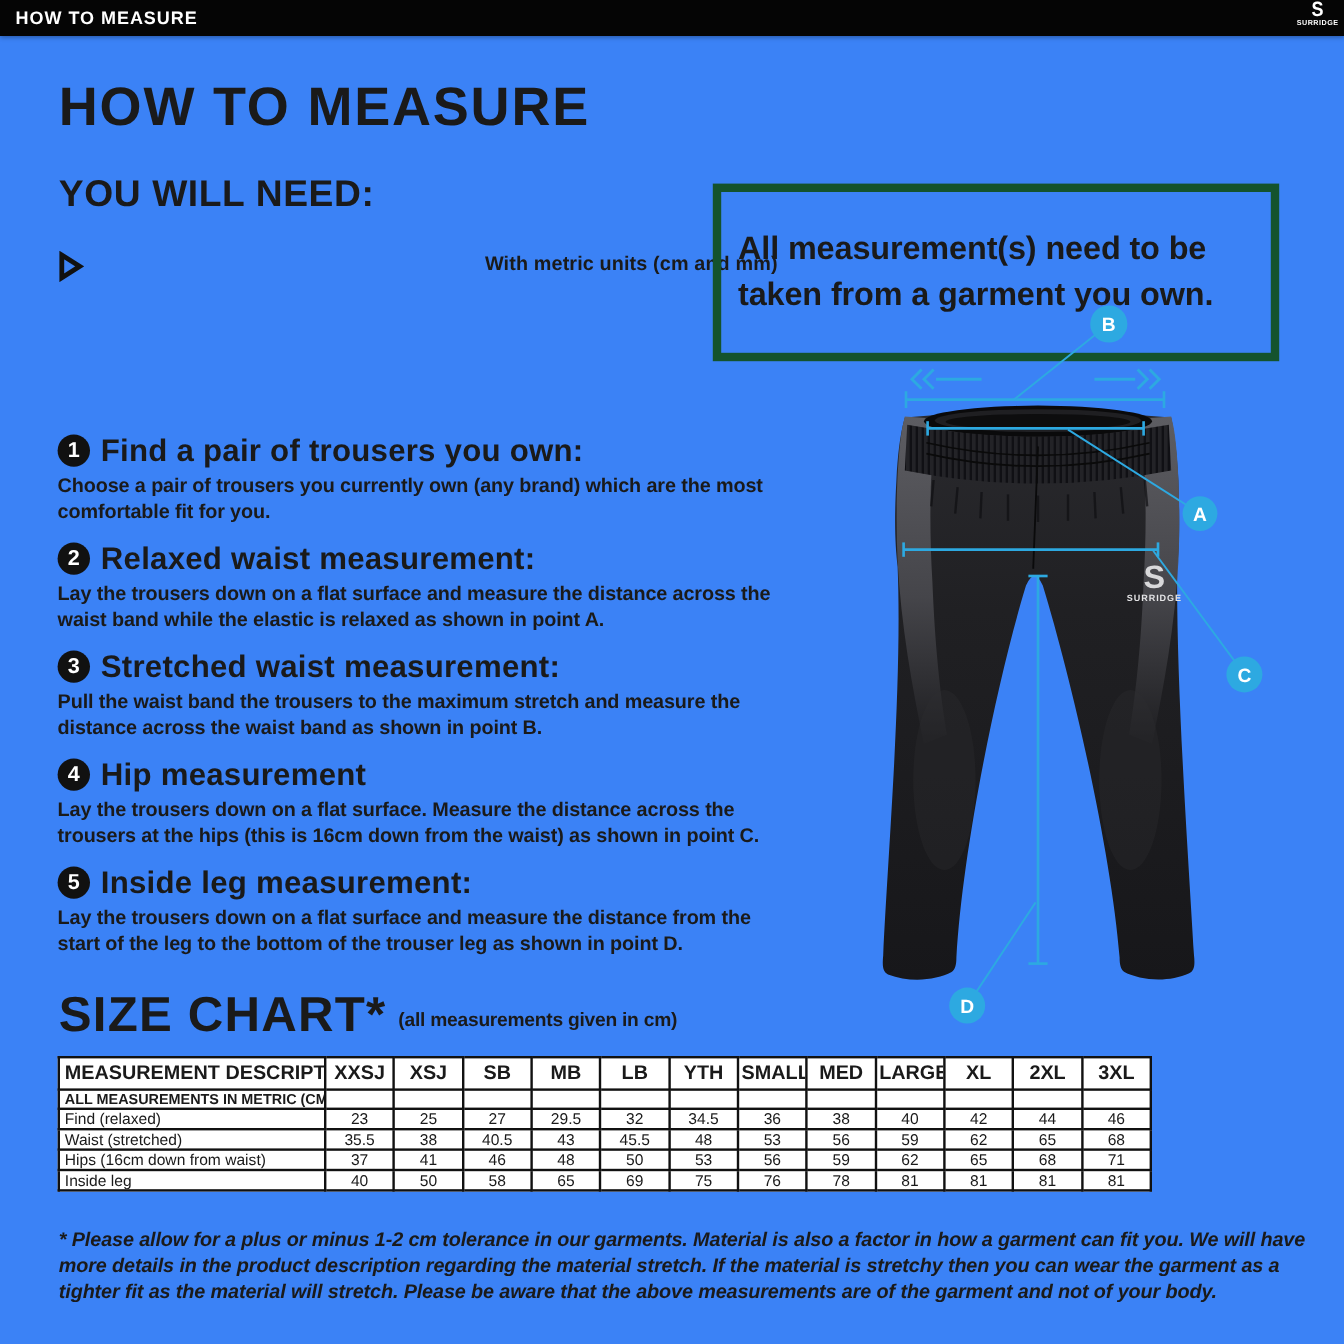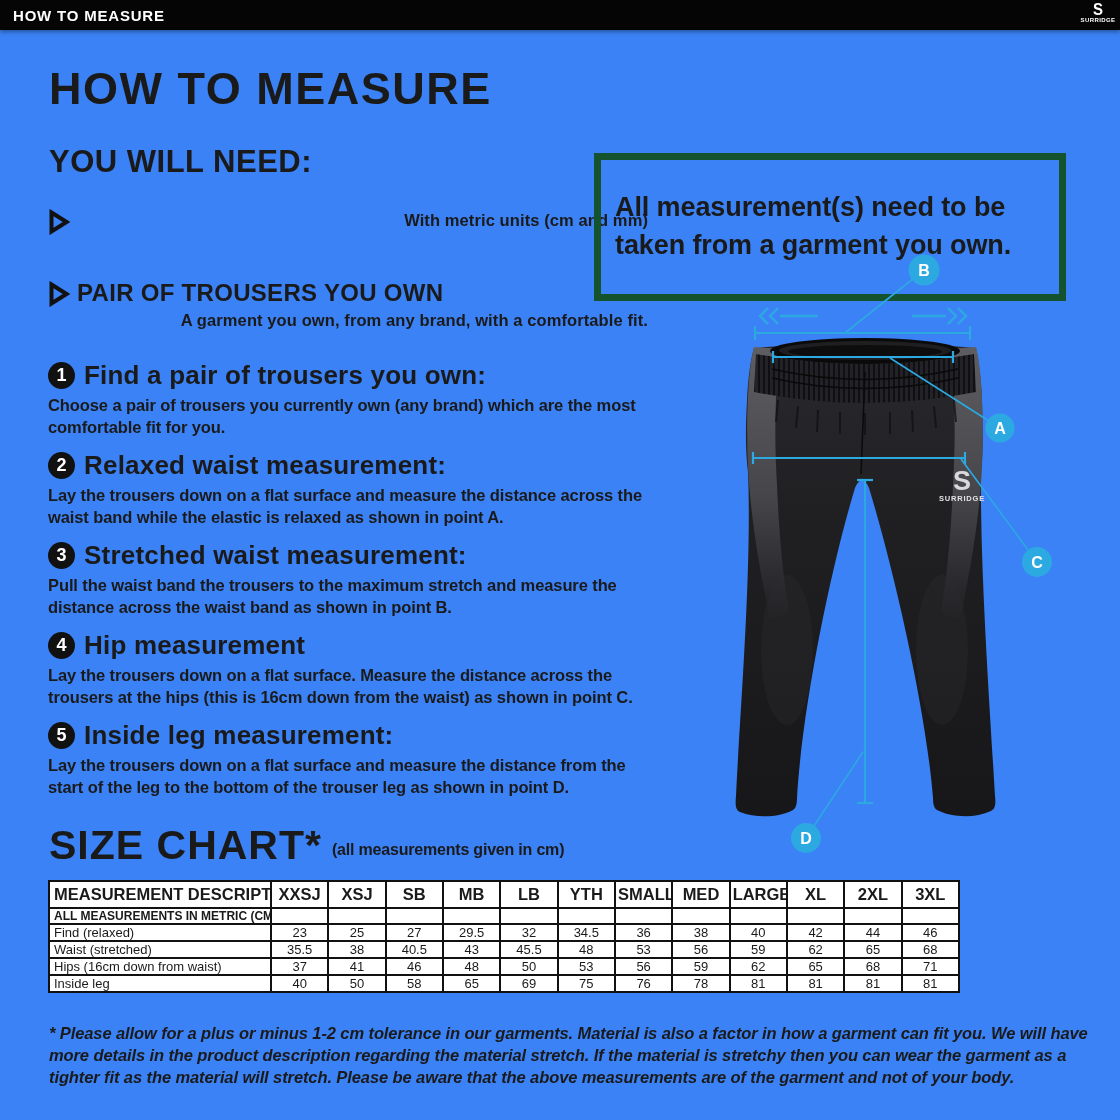--- a/index.html
+++ b/index.html
@@ -100,27 +100,20 @@
   </header>
 
   <h1 class="h1">HOW TO MEASURE</h1>
   <h2 class="h2">YOU WILL NEED:</h2>
 
   <div class="need" style="top:207px">
     <svg class="tri" width="22" height="26" viewBox="0 0 22 26">
       <path d="M3.5,3.5 L18.5,13 L3.5,22.5 Z" fill="none" stroke="#111" stroke-width="4" stroke-linejoin="miter"></path>
     </svg>
     <div class="need-desc">With metric units (cm and mm)</div>
-  </div>
-  <div class="need" style="top:279px">
-    <svg class="tri" width="22" height="26" viewBox="0 0 22 26">
-      <path d="M3.5,3.5 L18.5,13 L3.5,22.5 Z" fill="none" stroke="#111" stroke-width="4" stroke-linejoin="miter"></path>
-    </svg>
-    <div class="need-label">PAIR OF TROUSERS YOU OWN</div>
-    <div class="need-desc">A garment you own, from any brand, with a comfortable fit.</div>
   </div>
 
   <div class="callout">
     <span>All measurement(s) need to be taken from a garment you own.</span>
   </div>
 
   <div class="step" style="top:360px">
     <div class="step-head">
       <span class="badge">1</span>
       <h3>Find a pair of trousers you own:</h3>

